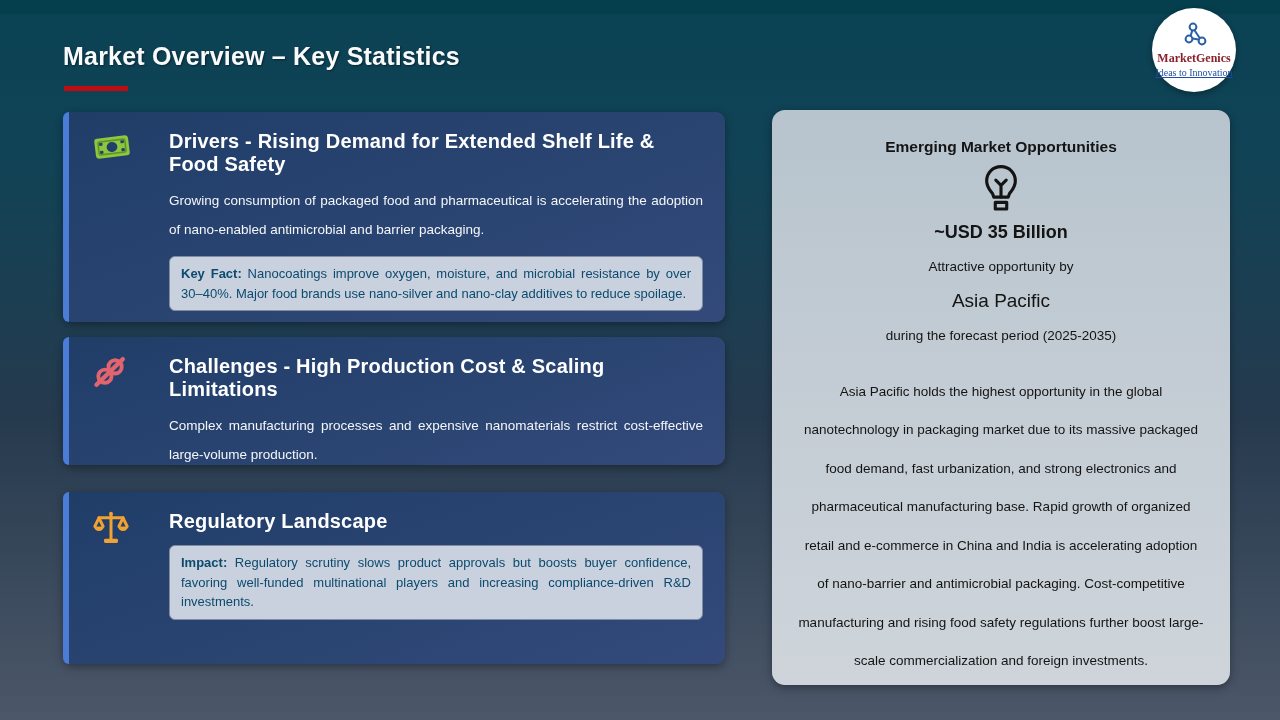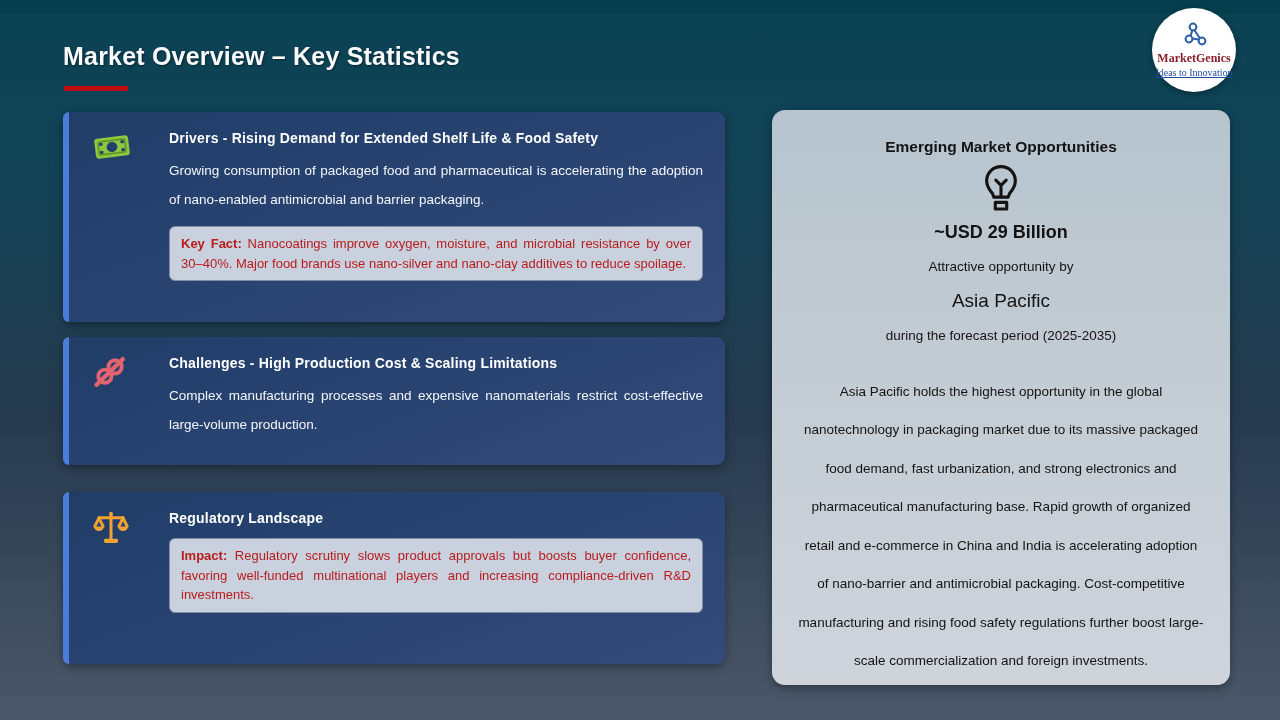--- a/index.html
+++ b/index.html
@@ -24,25 +24,25 @@
   
   .card{
     position:absolute;left:63px;width:662px;border-radius:9px;
     background:linear-gradient(160deg,#203d68 0%,#2b4573 60%,#334a7a 100%);
     box-shadow:0 3px 8px rgba(0,0,0,.35);
     display:flex;flex-direction:row;
   }
   .accent{position:absolute;left:0;top:0;bottom:0;width:6px;border-radius:9px 0 0 9px;background:#4a7cd8;}
   .icon-col{width:56px;min-width:56px;padding:17px 0 0 28px;}
   .card-content{flex:1;padding:14px 22px 14px 22px;}
-  .card-title{color:#ffffff;font-size:14px;font-weight:bold;margin:4px 0 10px 0;letter-spacing:.2px;}
+  .card-title{color:#ffffff;font-size:20px;font-weight:bold;margin:4px 0 10px 0;letter-spacing:.2px;}
   .card-body{color:#f4f6f9;font-size:13.5px;line-height:2.15;text-align:justify;}
   .callout{
     margin-top:12px;background:#c9d1de;border:1px solid #7f8ca4;border-radius:6px;
-    padding:7px 11px;color:#b91c1c;font-size:13px;line-height:1.5;text-align:justify;
+    padding:7px 11px;color:#0c4a6e;font-size:13px;line-height:1.5;text-align:justify;
   }
   .callout b{font-weight:bold;}
   
   .panel{
     position:absolute;left:772px;top:110px;width:458px;height:575px;border-radius:13px;
     background:linear-gradient(180deg,#b7c4cd 0%,#c3ccd4 45%,#ced4da 100%);
     box-shadow:0 3px 8px rgba(0,0,0,.35);
     text-align:center;color:#141414;padding:16px 26px;box-sizing:border-box;
   }
   .panel-title{font-size:15.5px;font-weight:bold;margin-top:12px;}
@@ -154,19 +154,19 @@
     <div class="panel-title">Emerging Market Opportunities</div>
     <div class="panel-bulb">
       <svg width="50" height="52" viewBox="0 0 48 50">
         <g stroke="#141414" fill="none" stroke-width="3" stroke-linejoin="round" stroke-linecap="round">
           <path d="M24 4.5 C16 4.5 10.2 10.6 10.2 18.2 c0 5.6 3.2 8.9 5.7 12.3 l1.2 3.3 h13.8 l1.2 -3.3 c2.5 -3.4 5.7 -6.7 5.7 -12.3 C37.8 10.6 32 4.5 24 4.5 Z"></path>
           <path d="M24 33.5 L24 22.5 M24 22.5 L19 17.5 M24 22.5 L29 17.5"></path>
           <rect x="18.5" y="38.8" width="11" height="6.4"></rect>
         </g>
       </svg>
     </div>
-    <div class="panel-value">~USD 29 Billion</div>
+    <div class="panel-value">~USD 35 Billion</div>
     <div class="panel-sub">Attractive opportunity by</div>
     <div class="panel-region">Asia Pacific</div>
     <div class="panel-period">during the forecast period (2025-2035)</div>
     <div class="panel-desc">Asia Pacific holds the highest opportunity in the global nanotechnology in packaging market due to its massive packaged food demand, fast urbanization, and strong electronics and pharmaceutical manufacturing base. Rapid growth of organized retail and e-commerce in China and India is accelerating adoption of nano-barrier and antimicrobial packaging. Cost-competitive manufacturing and rising food safety regulations further boost large-scale commercialization and foreign investments.</div>
   </div>
 </div>
 
 </body></html>

